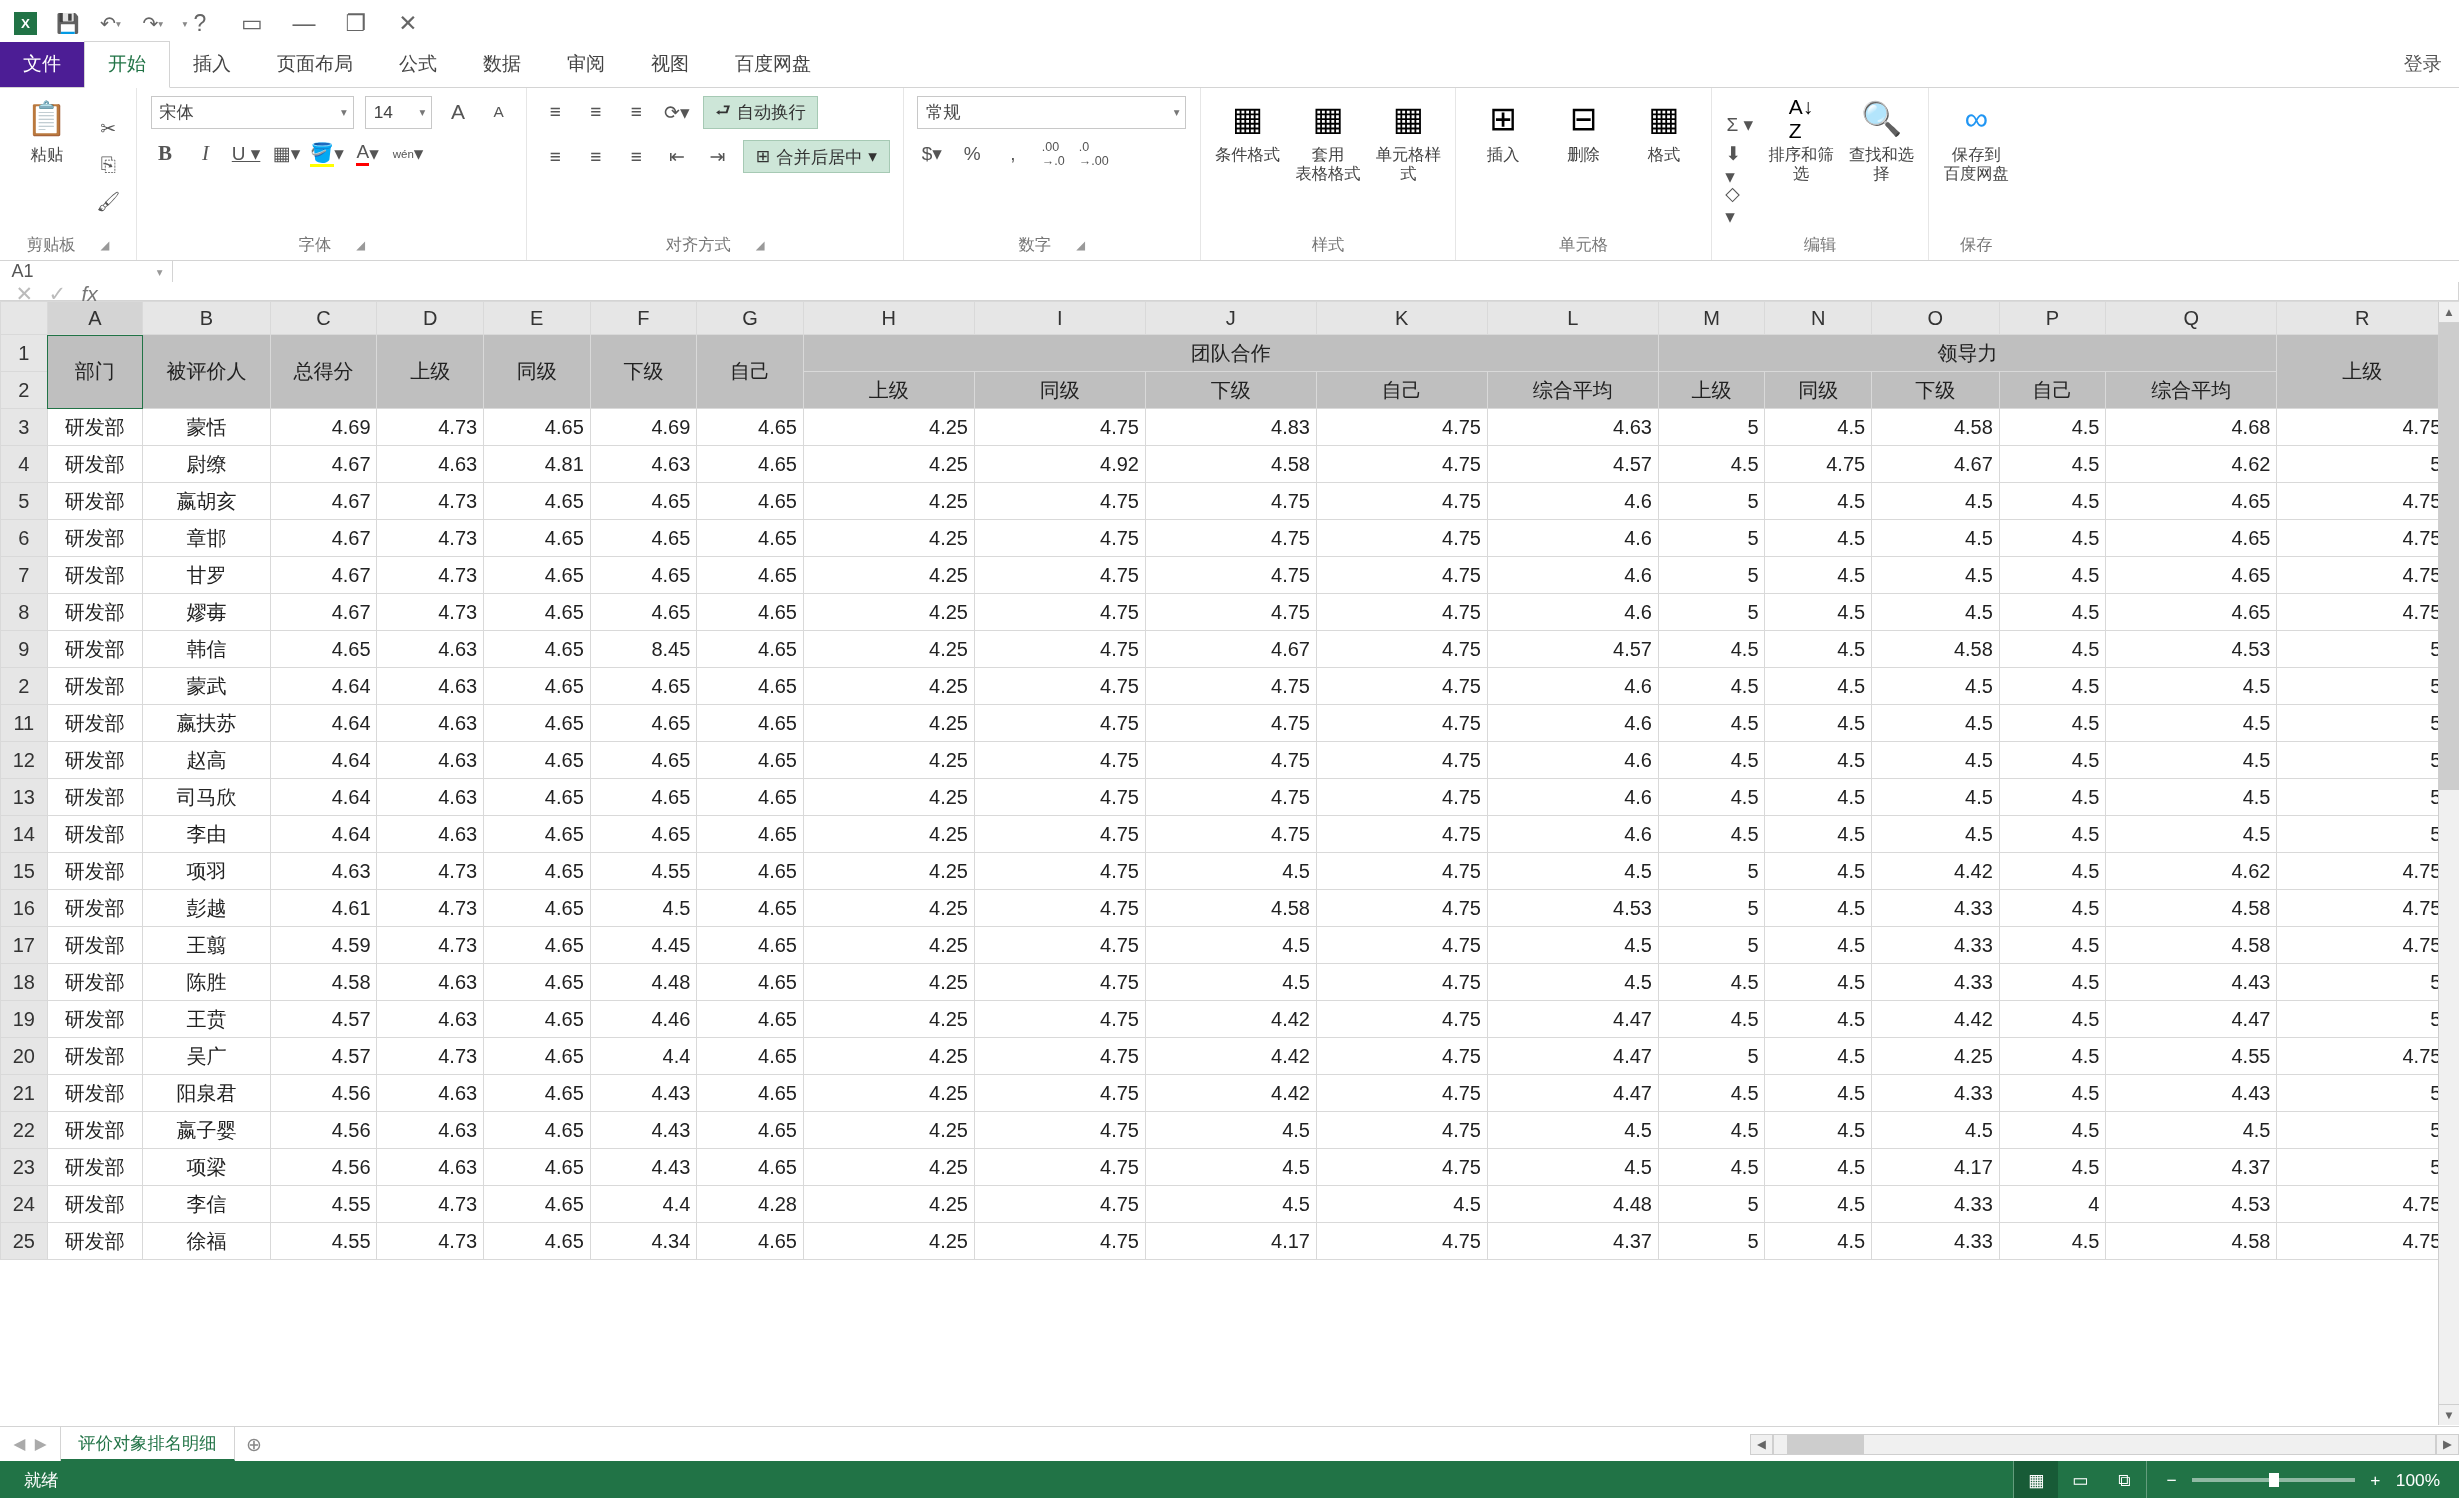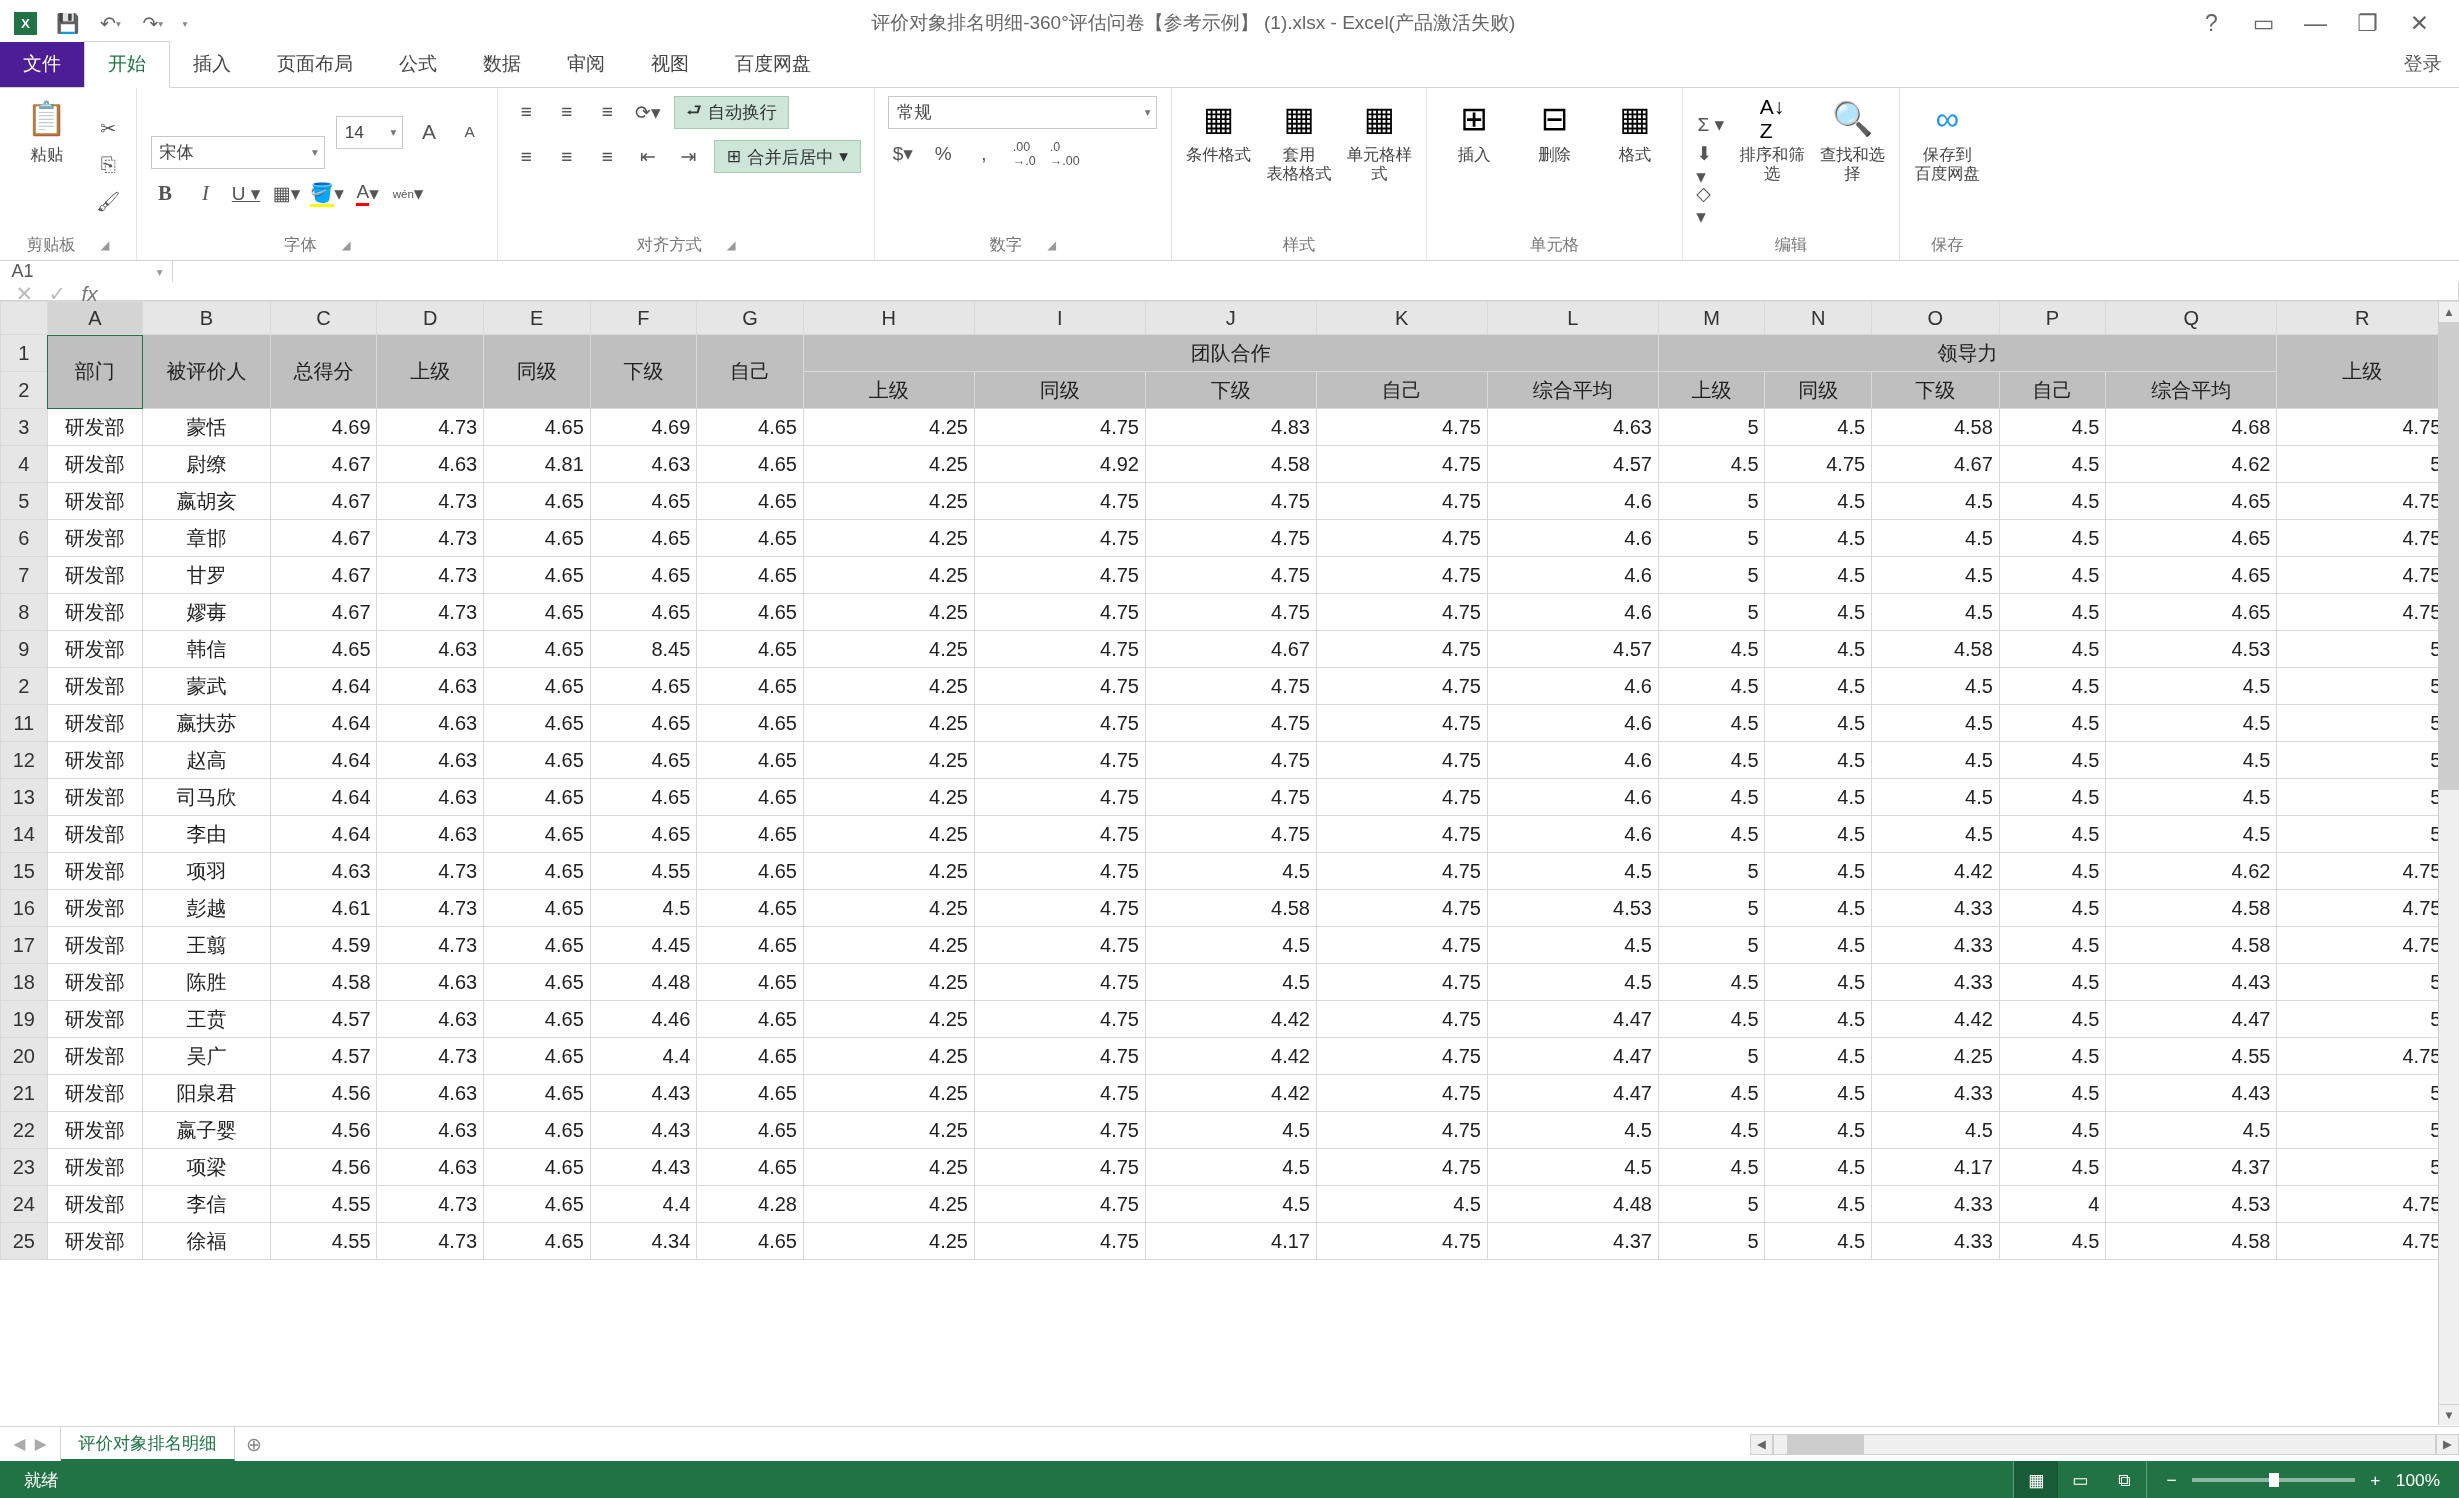--- a/index.html
+++ b/index.html
@@ -106,21 +106,20 @@
       <svg width="23" height="23" viewBox="0 0 24 24" style="font-size:20px">
             <rect width="24" height="24" fill="#217346"></rect>
             <text x="12" y="17" fill="#fff" font-size="14" text-anchor="middle" font-weight="bold">X</text>
           </svg>
     </span>
     <span class="icon">💾</span>
     <span class="icon">↶<span class="dd">▾</span></span>
     <span class="icon">↷<span class="dd">▾</span></span>
     <span class="dd">▾</span>
   </div>
-  <div class="title">评价对象排名明细-360°评估问卷【参考示例】 (1).xlsx - Excel(产品激活失败)</div>
   <div class="wincontrols">
     <span class="icon">?</span>
     <span class="icon">▭</span>
     <span class="icon">—</span>
     <span class="icon">❐</span>
     <span class="icon">✕</span>
   </div>
 </div>
 
 <div class="ribbontabs">
@@ -153,21 +152,21 @@
     </div>
     <div class="label">
           <span>剪贴板</span>
           <span class="dlaunch">◢</span>
         </div>
   </div>
 
   <div class="group" style="min-width:327px;">
     <div class="groupbody" style="flex-direction:column;gap:11.5px;">
       <div class="row">
-        <div class="sel" style="width:174px;margin-top:40px;">宋体</div>
+        <div class="sel" style="width:203px;">宋体</div>
         <div class="sel" style="width:67px;">14</div>
         <span class="icon-s" style="font-size:21px;">A</span>
         <span class="icon-s" style="font-size:15.4px;">A</span>
       </div>
       <div class="row">
         <span class="icon-s bold">B</span>
         <span class="icon-s italic">I</span>
         <span class="icon-s" style="text-decoration:underline;">U ▾</span>
         <span class="icon-s">▦▾</span>
         <span class="icon-s"><span style="border-bottom:3.8px solid #ffff00;">🪣</span>▾</span>

